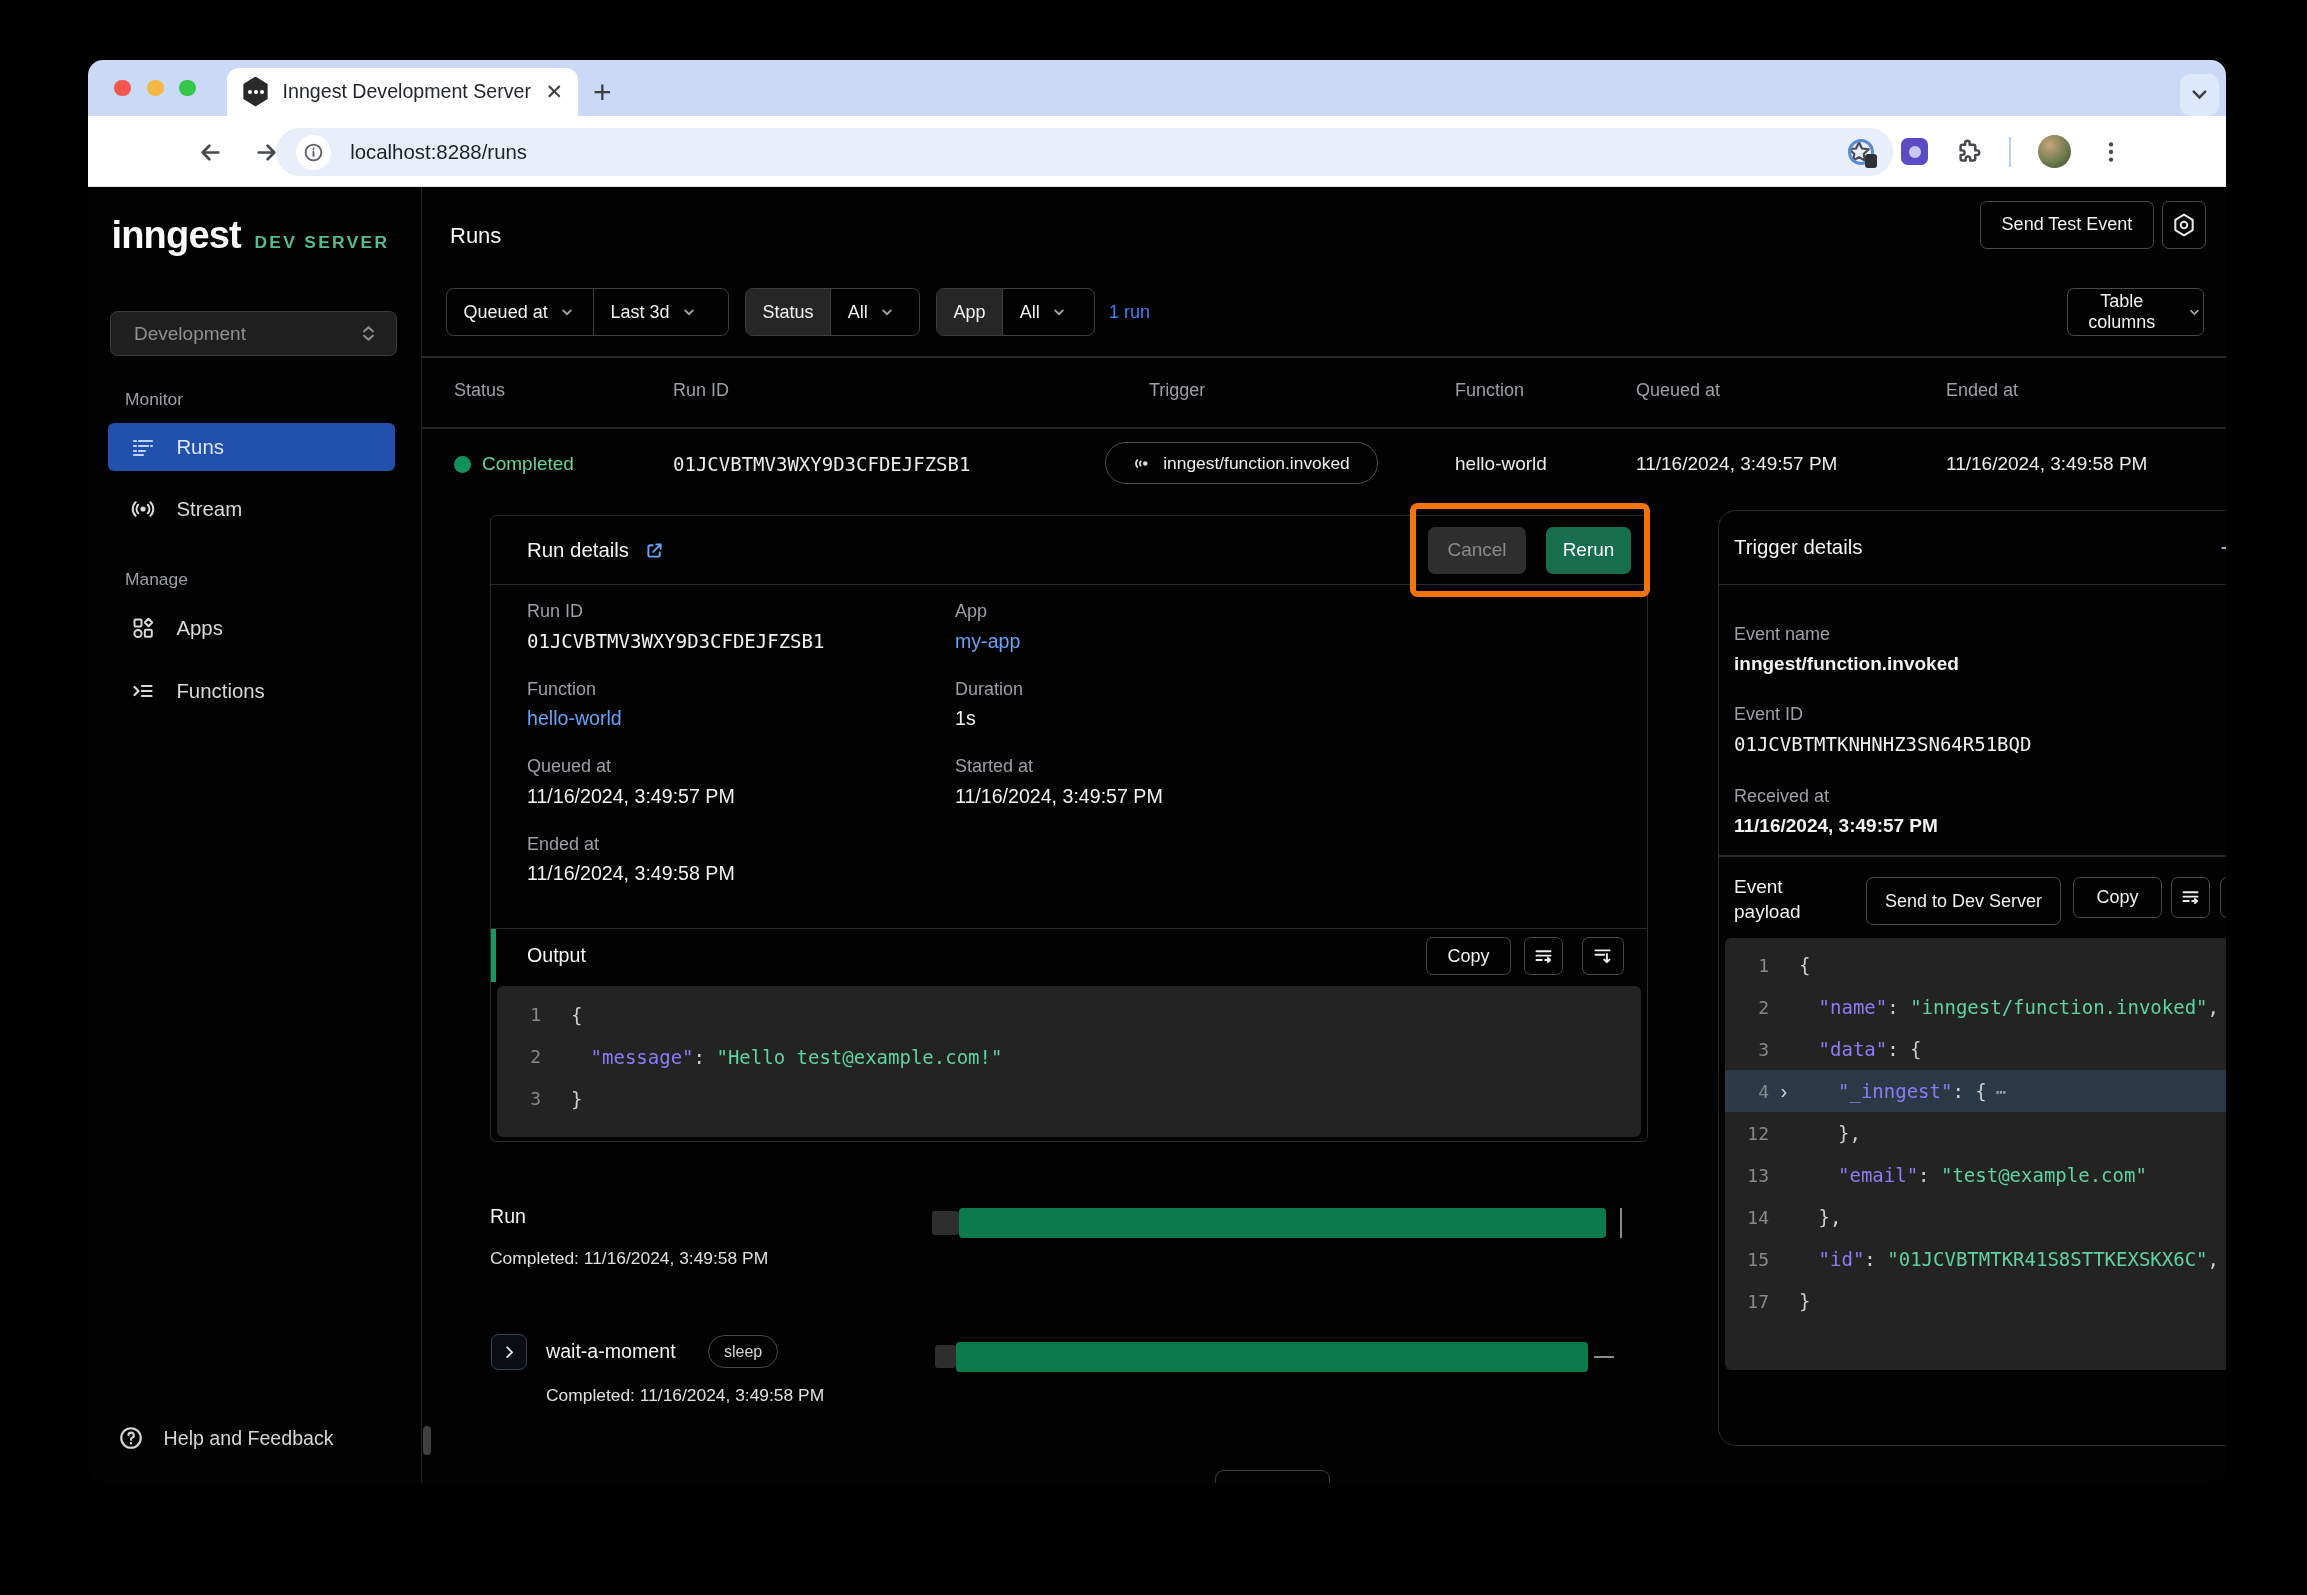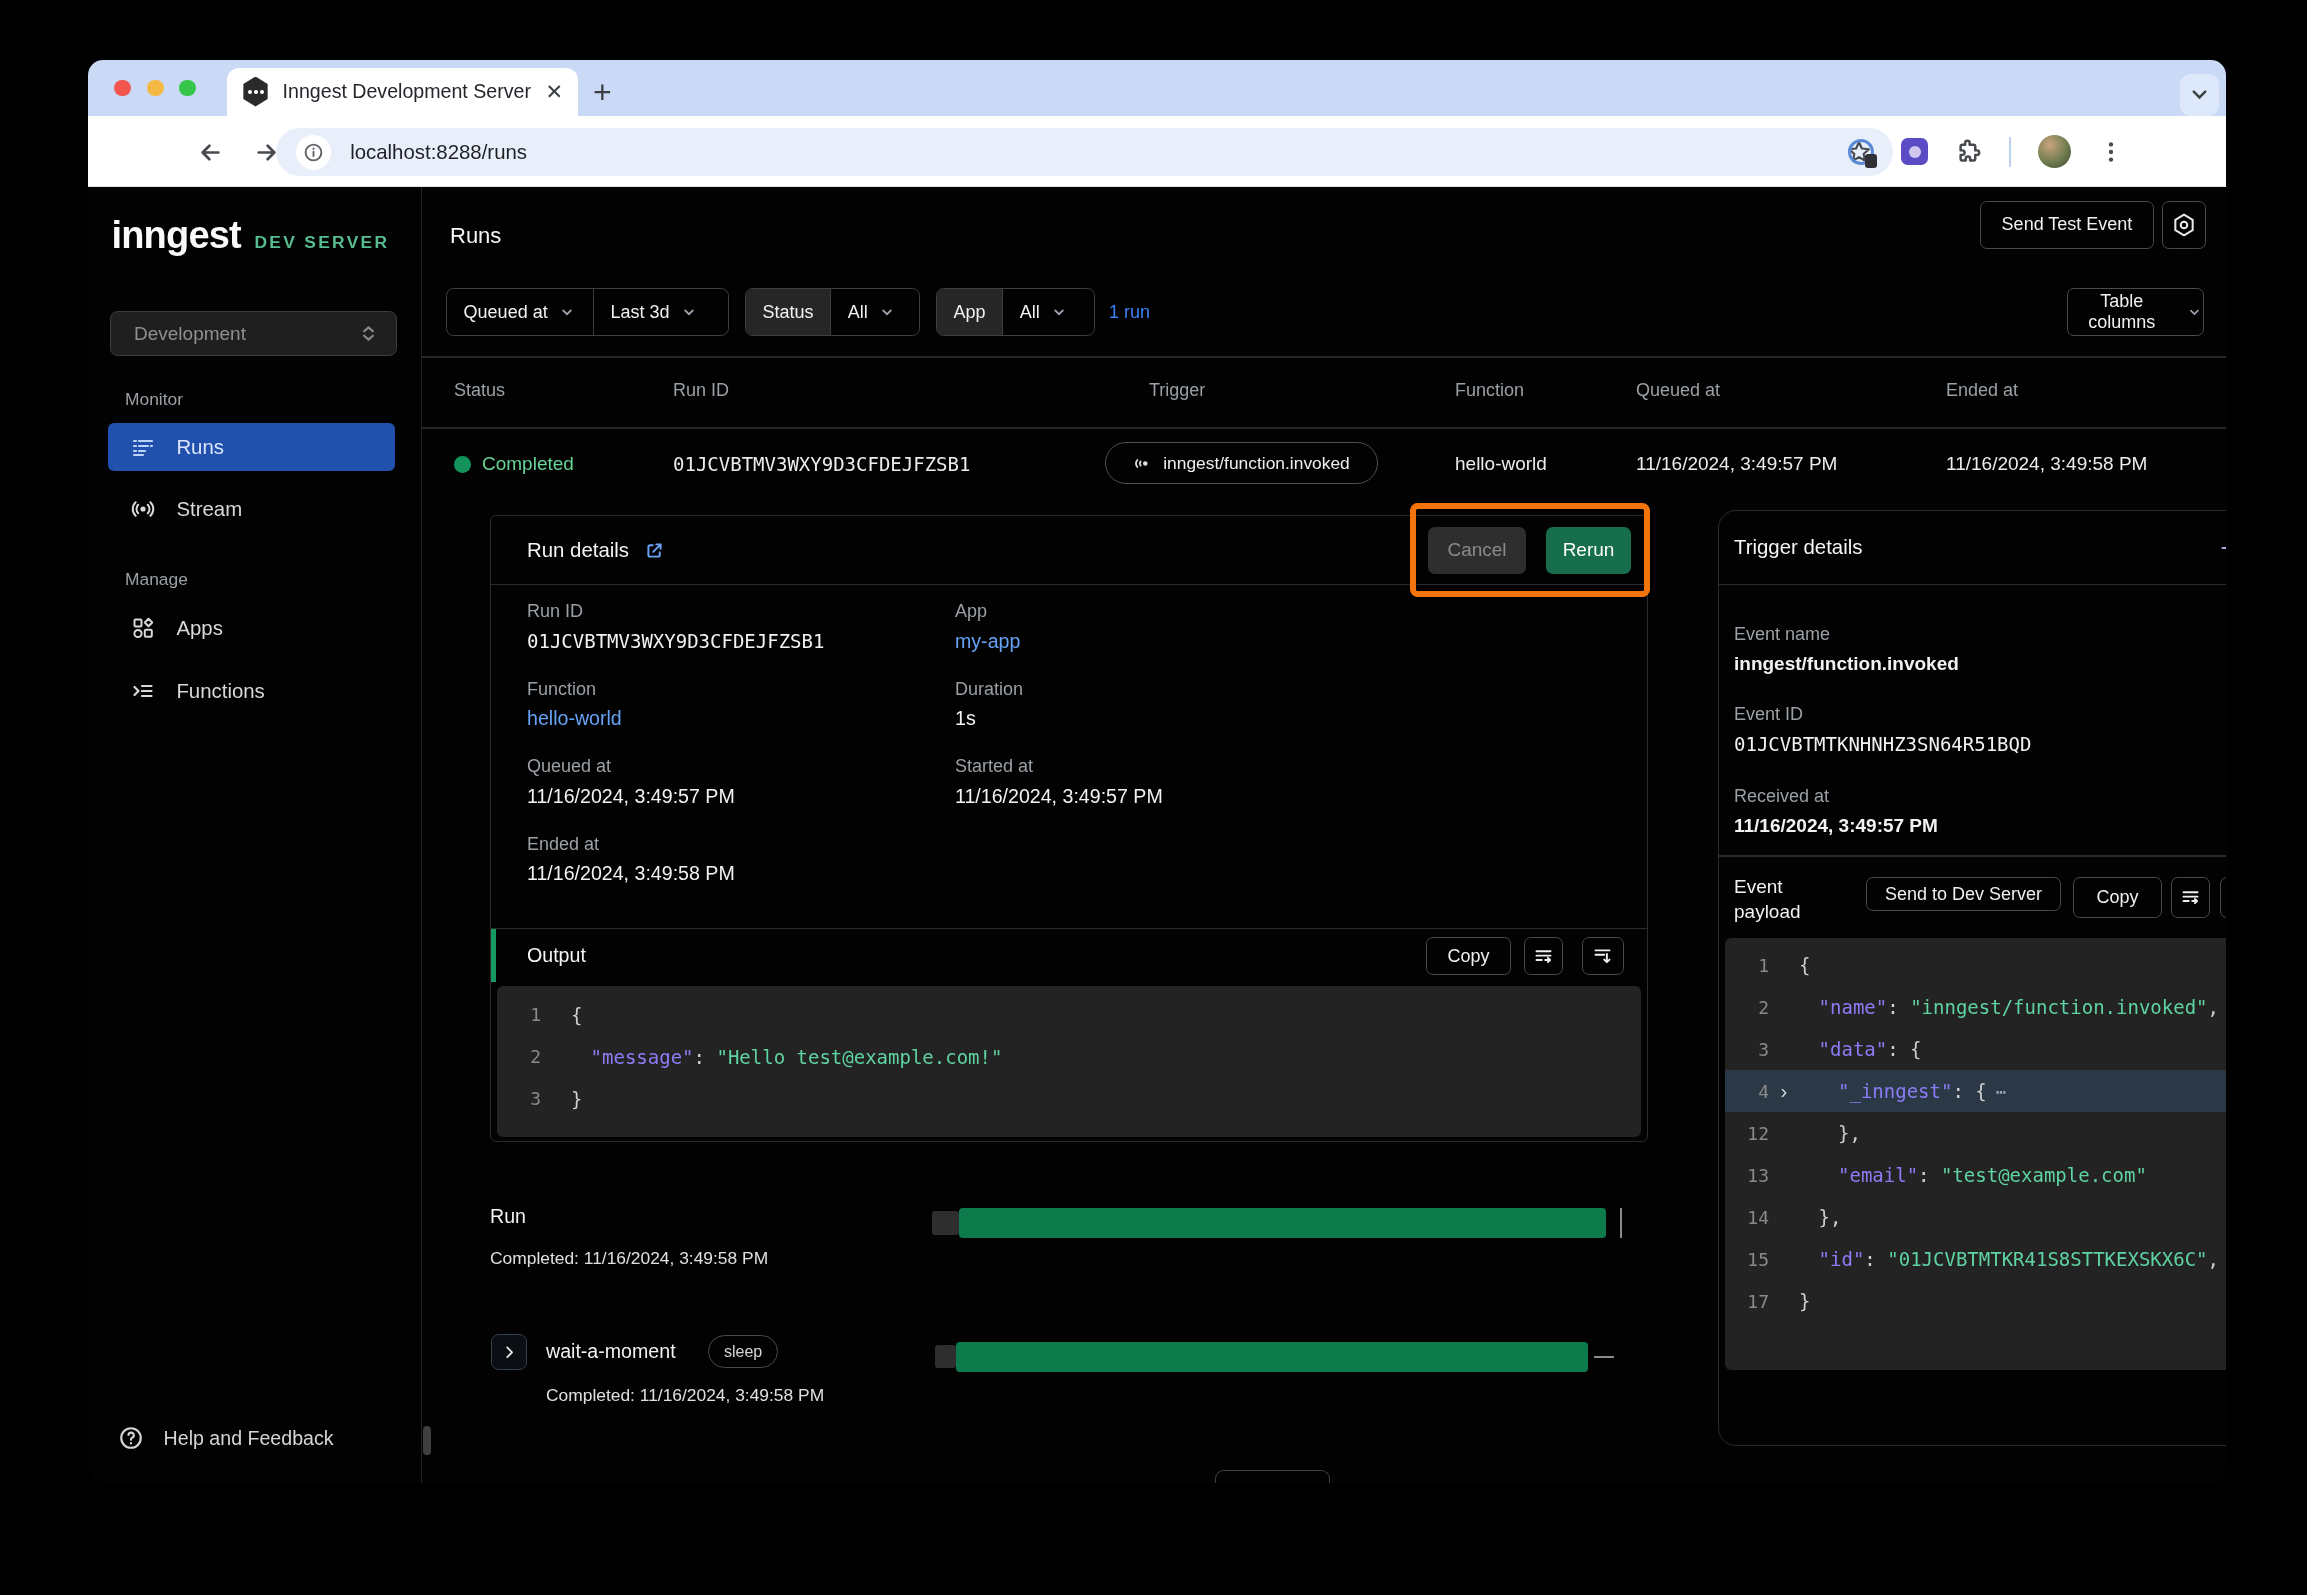--- a/index.html
+++ b/index.html
@@ -447,21 +447,21 @@
         <div class="rp-field" style="top:193px;">
           <div class="flabel">Event ID</div>
           <div class="fvalue mono">01JCVBTMTKNHNHZ3SN64R51BQD</div>
         </div>
         <div class="rp-field" style="top:275px;">
           <div class="flabel">Received at</div>
           <div class="fvalue">11/16/2024, 3:49:57 PM</div>
         </div>
         <div class="rp-div"></div>
         <div class="payload-title">Event payload</div>
-        <button class="mini-btn" style="left:147px; top:366px; width:195px; height:34px;">Send to Dev Server</button>
+        <button class="mini-btn" style="left:147px; top:366px; width:195px; height:48px;">Send to Dev Server</button>
         <button class="mini-btn" style="left:354px; top:366px; width:89px; height:41px;">Copy</button>
         <button class="mini-btn" style="left:452px; top:366px; width:39px; height:41px;">
           <svg width="21" height="21" viewBox="0 0 24 24" fill="none" stroke="currentColor" stroke-width="2.2" stroke-linecap="round" stroke-linejoin="round">
               <path d="M4 6h16M4 11h16M4 16h6M14 16h5M17 13.5L19.5 16 17 18.5"></path>
             </svg>
         </button>
         <button class="mini-btn" style="left:501px; top:366px; width:39px; height:41px;">
           <svg width="21" height="21" viewBox="0 0 24 24" fill="none" stroke="currentColor" stroke-width="2.2" stroke-linecap="round" stroke-linejoin="round">
               <path d="M4 5h16M4 10h10M17 9v9M14 15.5l3 3 3-3"></path>
             </svg>

